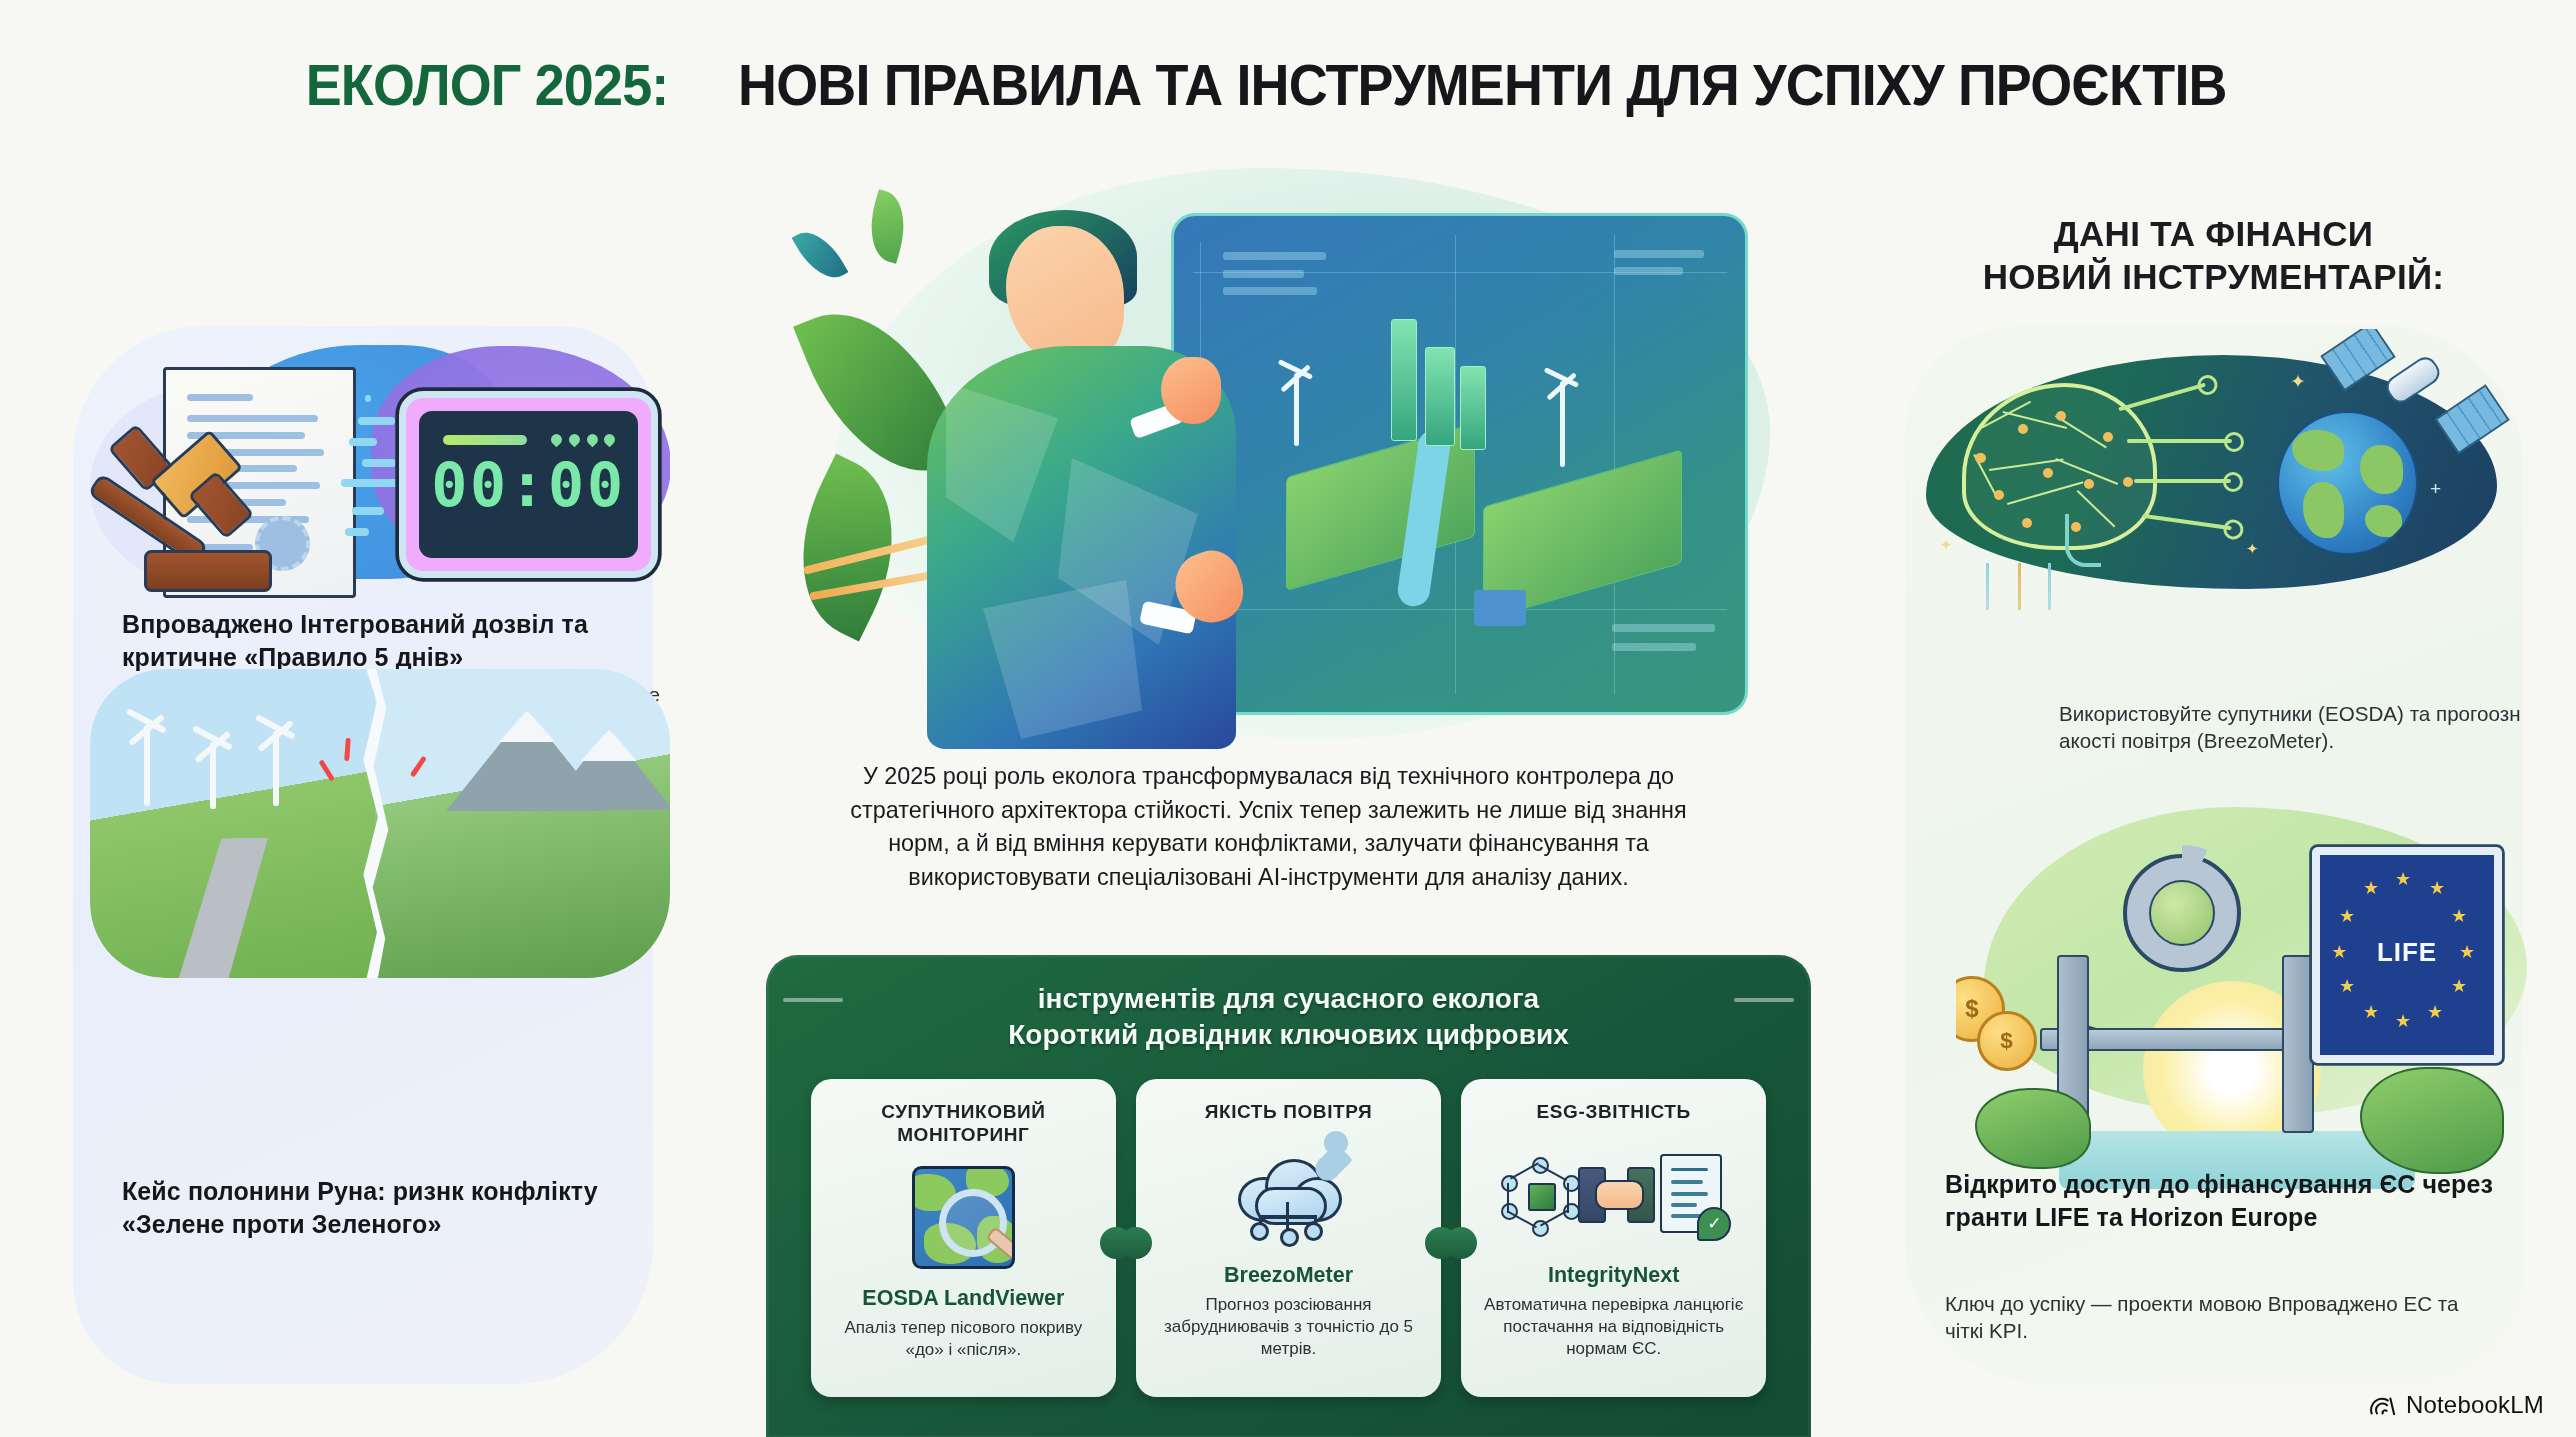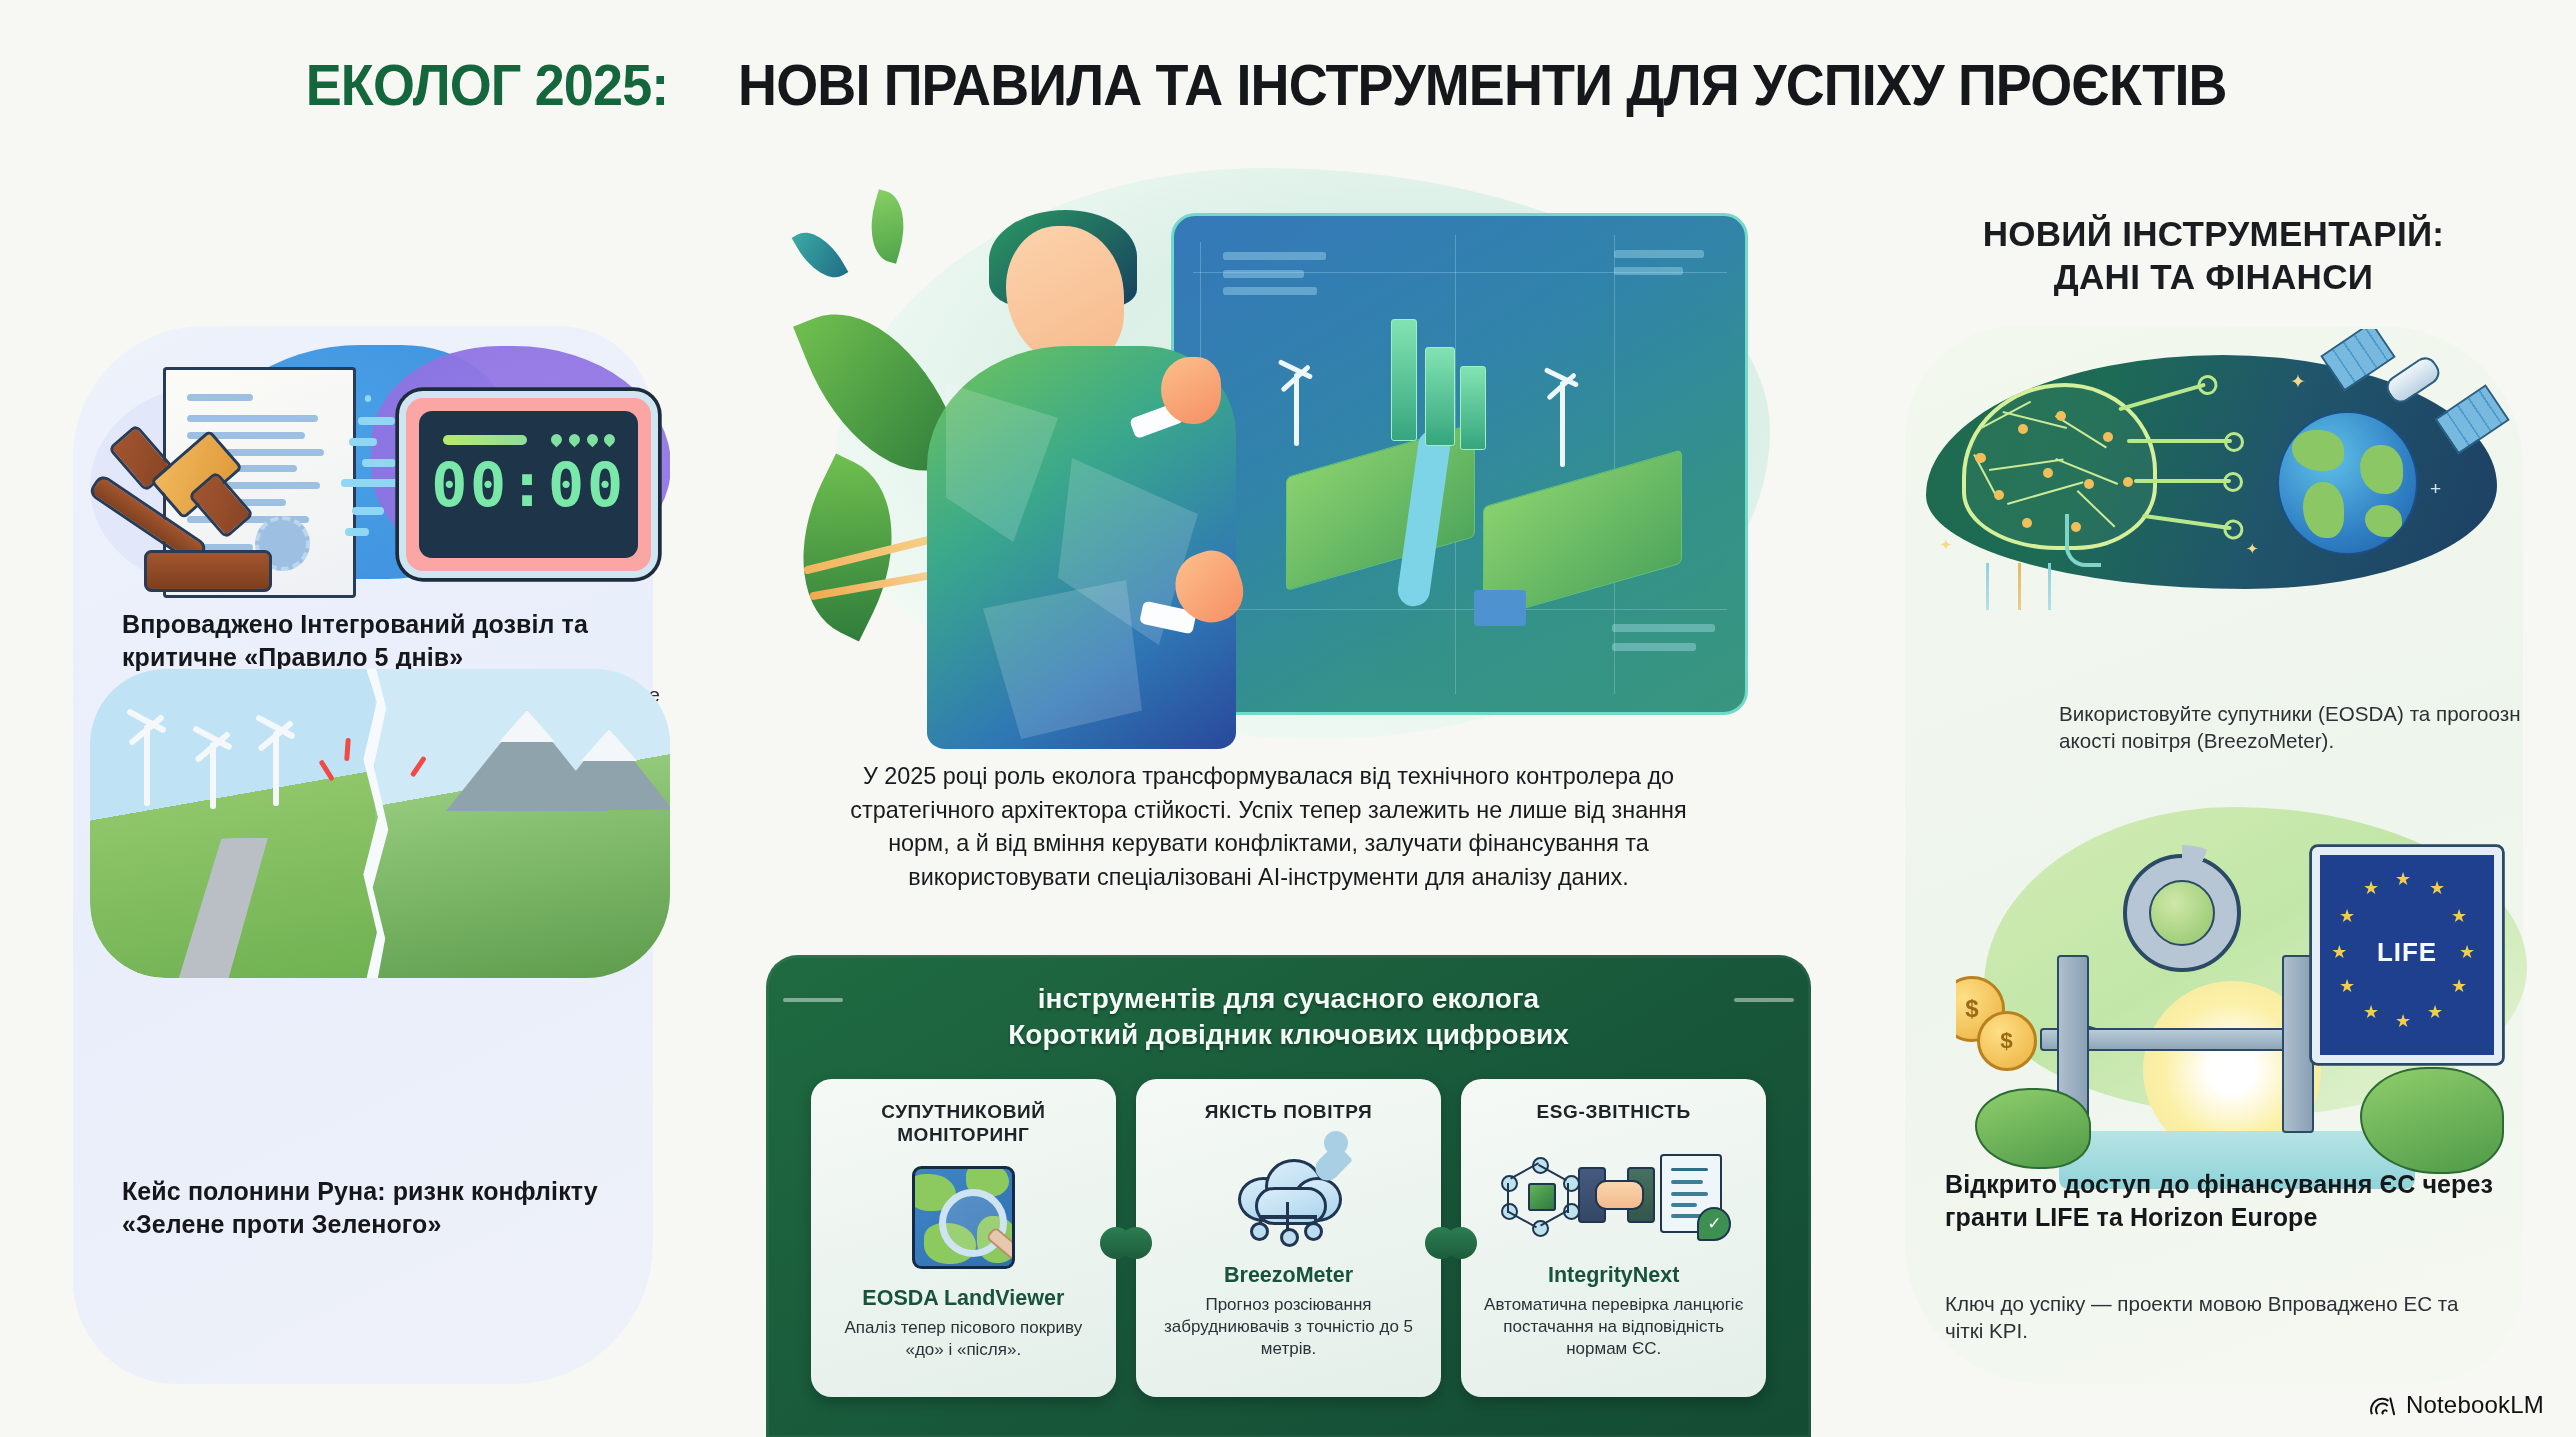--- a/index.html
+++ b/index.html
@@ -70,21 +70,21 @@
     border:3.7px solid #2a3b55;border-radius:6.6px;transform:rotate(-41deg);}
   .gavel-e1{left:32px;top:92px;}
   .gavel-e2{left:112px;top:139px;}
   .gavel-stick{position:absolute;left:-7.5px;top:170px;width:124px;height:19px;
     background:linear-gradient(#a1552f,#81411f);
     border:3.7px solid #2a3b55;border-radius:9.4px;transform:rotate(34deg);}
   .gavel-base{position:absolute;left:54px;top:213px;width:122px;height:36px;
     background:linear-gradient(#a1552f,#7e3f1e);
     border:3.7px solid #2a3b55;border-radius:7.5px;}
   .timer{position:absolute;left:309px;top:54px;width:245px;height:173px;
-    background:#fca5a5;border:7.5px solid #cfe6f2;border-radius:24px;
+    background:#f0abfc;border:7.5px solid #cfe6f2;border-radius:24px;
     box-shadow:0 0 0 3.7px #1e2b3d;}
   .timer-scr{position:absolute;inset:13px;background:#1e3448;border-radius:13px;
     display:flex;align-items:center;justify-content:center;}
   .timer-val{font-family:"DejaVu Sans Mono",monospace;font-size:60px;
     color:#79e8a8;letter-spacing:2.8px;font-weight:bold;}
   .timer-bar{position:absolute;left:24px;top:24px;width:84px;height:10.3px;
     border-radius:5.6px;background:linear-gradient(90deg,#b7ea6c,#8fdc9c);}
   .timer-dots{position:absolute;right:22.5px;top:22.5px;display:flex;gap:6.6px;}
   .timer-dots i{width:11.2px;height:11.2px;background:#7fe0a0;border-radius:50% 50% 50% 0;
     transform:rotate(-45deg);display:block;}
@@ -513,22 +513,22 @@
           </div>
         </div>
         <div class="tool-name">IntegrityNext</div>
         <div class="tool-desc">Автоматична перевірка ланцюгіє постачання на відповідність нормам ЄС.</div>
       </div>
 
     </div>
   </div>
 
   <div class="col-head right">
+    <div>ДАНІ ТА ФІНАНСИ</div>
     <div>НОВИЙ ІНСТРУМЕНТАРІЙ:</div>
-    <div>ДАНІ ТА ФІНАНСИ</div>
   </div>
 
   <div class="side-blob" id="blob-right"></div>
 
   <div class="illus" id="illus-ai">
     <div class="ai-blob"></div>
     <div class="brain">
       <em style="left:13px;top:41px;width:58px;transform:rotate(-28deg);"></em>
       <em style="left:37px;top:24px;width:66px;transform:rotate(14deg);"></em>
       <em style="left:90px;top:28px;width:60px;transform:rotate(32deg);"></em>

